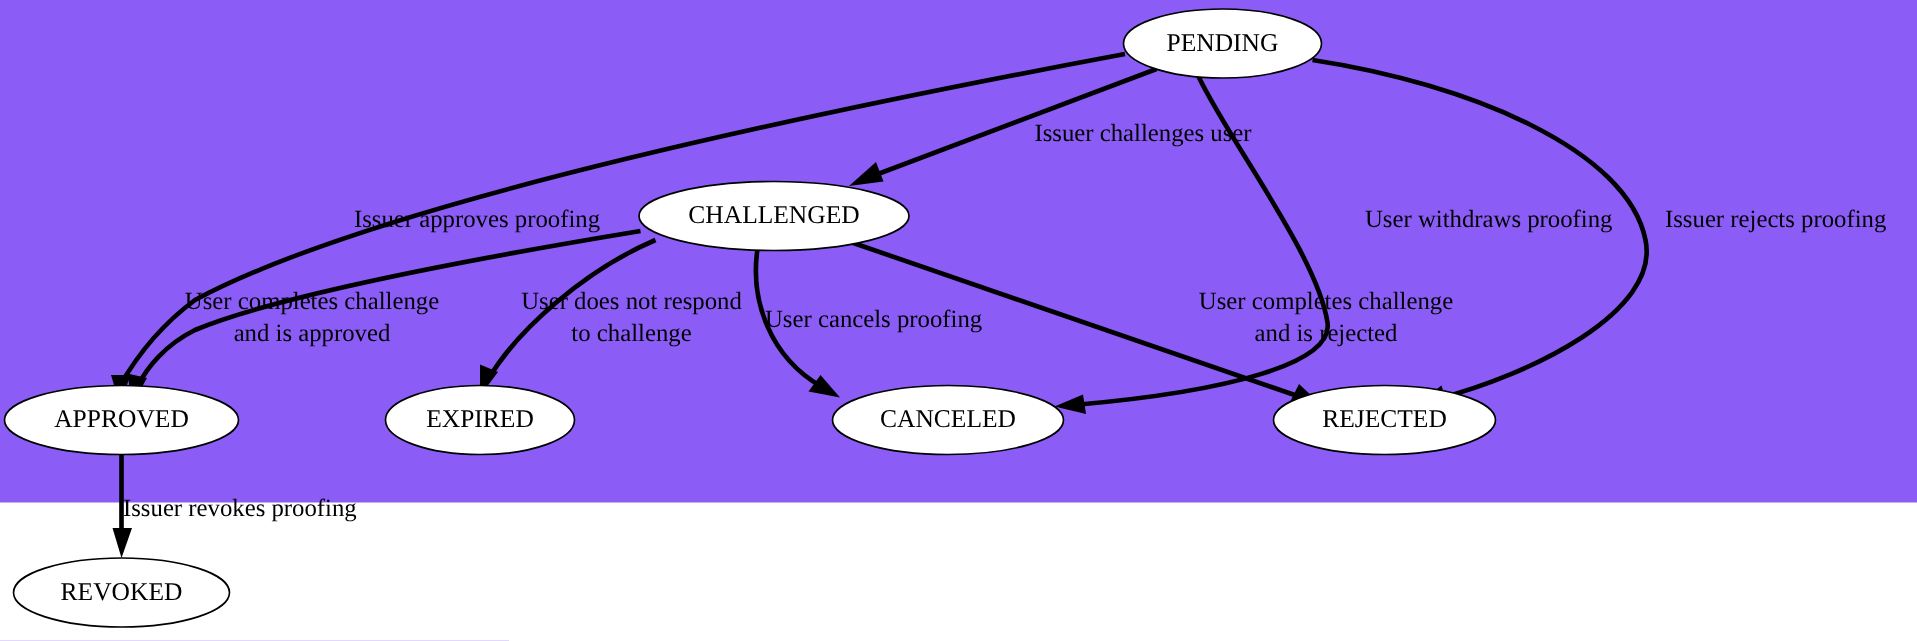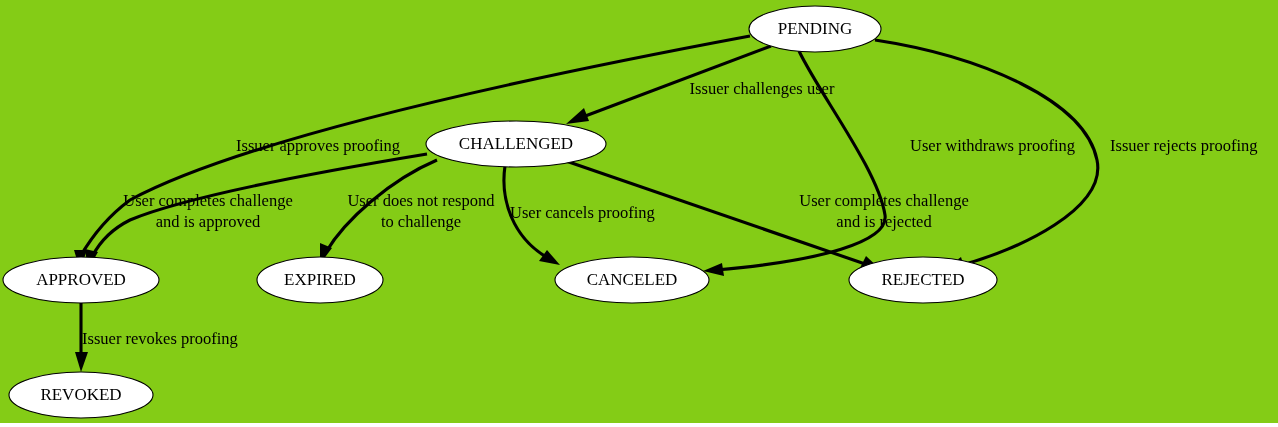--- a/index.html
+++ b/index.html
@@ -9,22 +9,22 @@
   }
   body {
     width: 1278px;
     height: 427px;
     overflow: hidden;
     font-family: "Liberation Serif", "DejaVu Serif", serif;
   }
   #diagram-root {
     position: relative;
     width: 1278px;
-    height: 423px;
-    background: #84cc16;
+    height: 335px;
+    background: #8b5cf6;
   }
   svg#state-graph {
     display: block;
     width: 1278px;
     height: 427px;
   }
   .node-ellipse {
     fill: #ffffff;
     stroke: #000000;
     stroke-width: 1.1;

